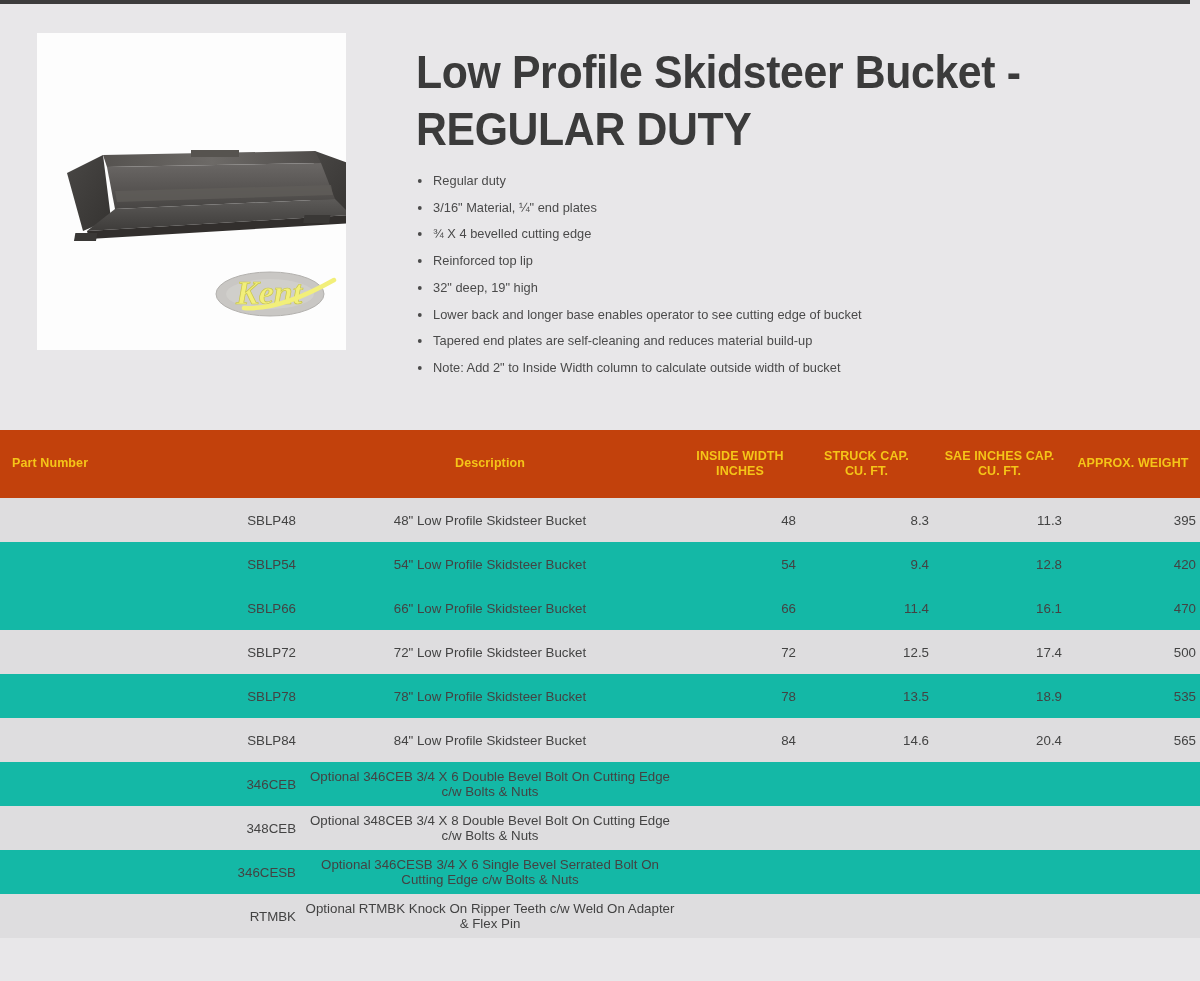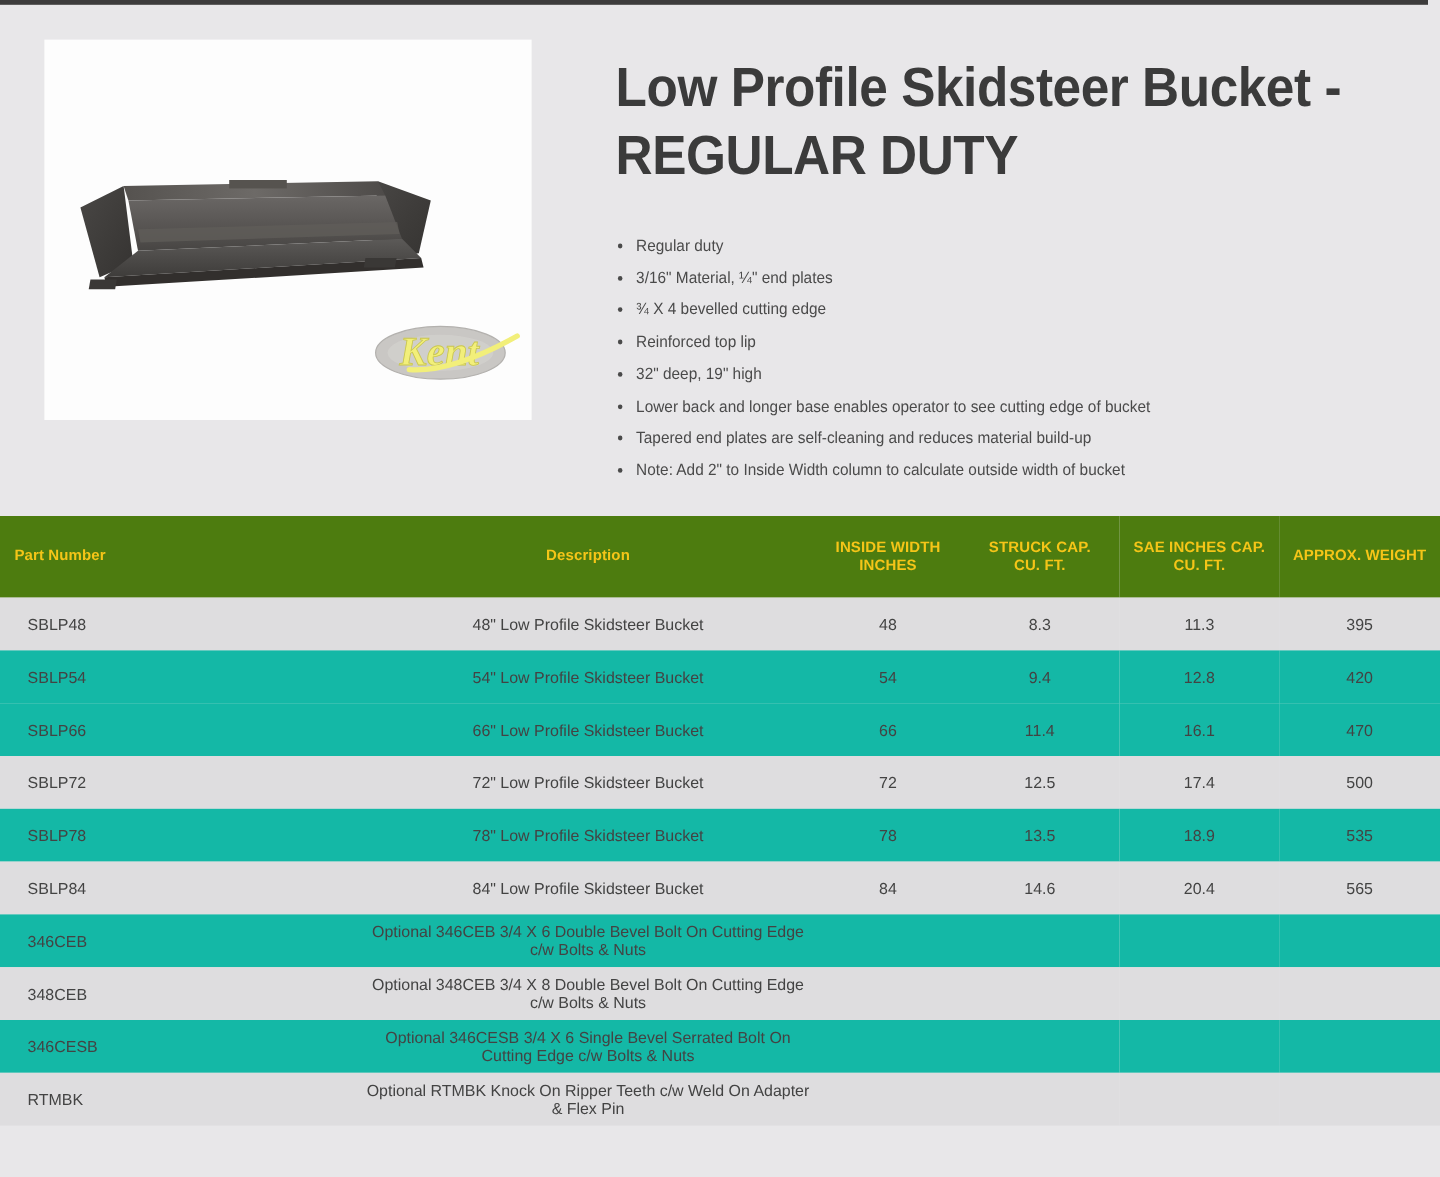--- a/index.html
+++ b/index.html
@@ -34,21 +34,21 @@
 
   
   .product-section {
     display: flex;
     align-items: flex-start;
     padding: 29px 0 0 0;
     height: 426px;
   }
 
   .product-image-panel {
-    width: 406px;
+    width: 309px;
     height: 317px;
     margin-left: 37px;
     background: #fdfdfd;
     position: relative;
     flex: none;
     overflow: hidden;
   }
 
   
   .bucket {
@@ -82,21 +82,21 @@
     font-size: 46px;
     line-height: 57px;
     letter-spacing: -0.4px;
     color: #3b3b3b;
     transform: scaleX(0.93);
     transform-origin: left top;
     max-width: 740px;
   }
 
   .feature-list {
-    margin-top: 34px;
+    margin-top: 10px;
     list-style: none;
   }
 
   .feature-list li {
     position: relative;
     padding-left: 18px;
     font-size: 13.5px;
     line-height: 26.7px;
     color: #4a4a4a;
     transform: scaleX(0.95);
@@ -116,21 +116,21 @@
   }
 
   
   .spec-table {
     width: 1200px;
     border-collapse: collapse;
     table-layout: fixed;
   }
 
   .spec-table thead tr {
-    background: #4d7c0f;
+    background: #c2410c;
   }
 
   .spec-table thead th {
     color: #f5c518;
     font-family: "Liberation Sans Narrow", "Liberation Sans", sans-serif;
     font-weight: bold;
     font-size: 12.5px;
     line-height: 15px;
     letter-spacing: 0.1px;
     padding: 17px 4px 18px;
@@ -148,25 +148,25 @@
 
   .spec-table tbody td {
     font-size: 13.3px;
     color: #434343;
     height: 44px;
     padding: 0 4px;
     vertical-align: middle;
   }
 
   .spec-table tbody td.col-part {
-    text-align: left;
+    text-align: right;
     padding-left: 23px;
   }
   .spec-table tbody td.col-desc { text-align: center; }
-  .spec-table tbody td.col-num  { text-align: center; }
+  .spec-table tbody td.col-num  { text-align: right; }
 
   .spec-table tbody tr.row-odd  { background: #dedddf; }
   .spec-table tbody tr.row-even { background: #14b8a6; }
 
   
   col.w-part { width: 300px; }
   col.w-desc { width: 380px; }
   col.w-iw   { width: 120px; }
   col.w-sc   { width: 133px; }
   col.w-sh   { width: 133px; }

